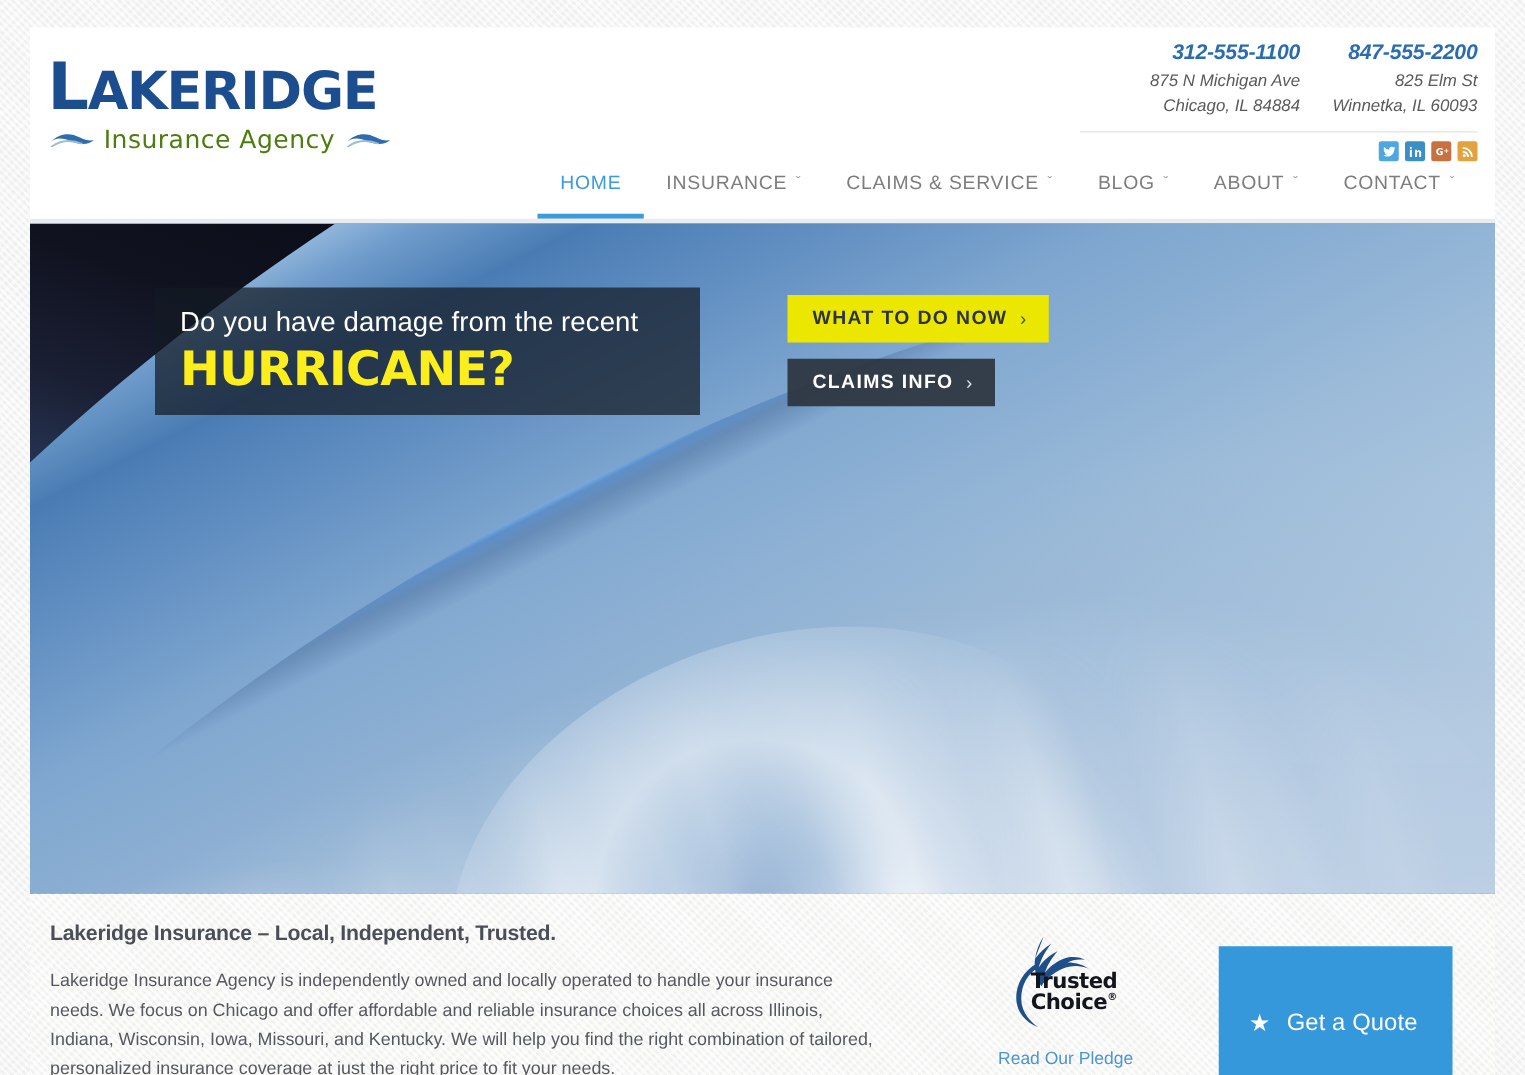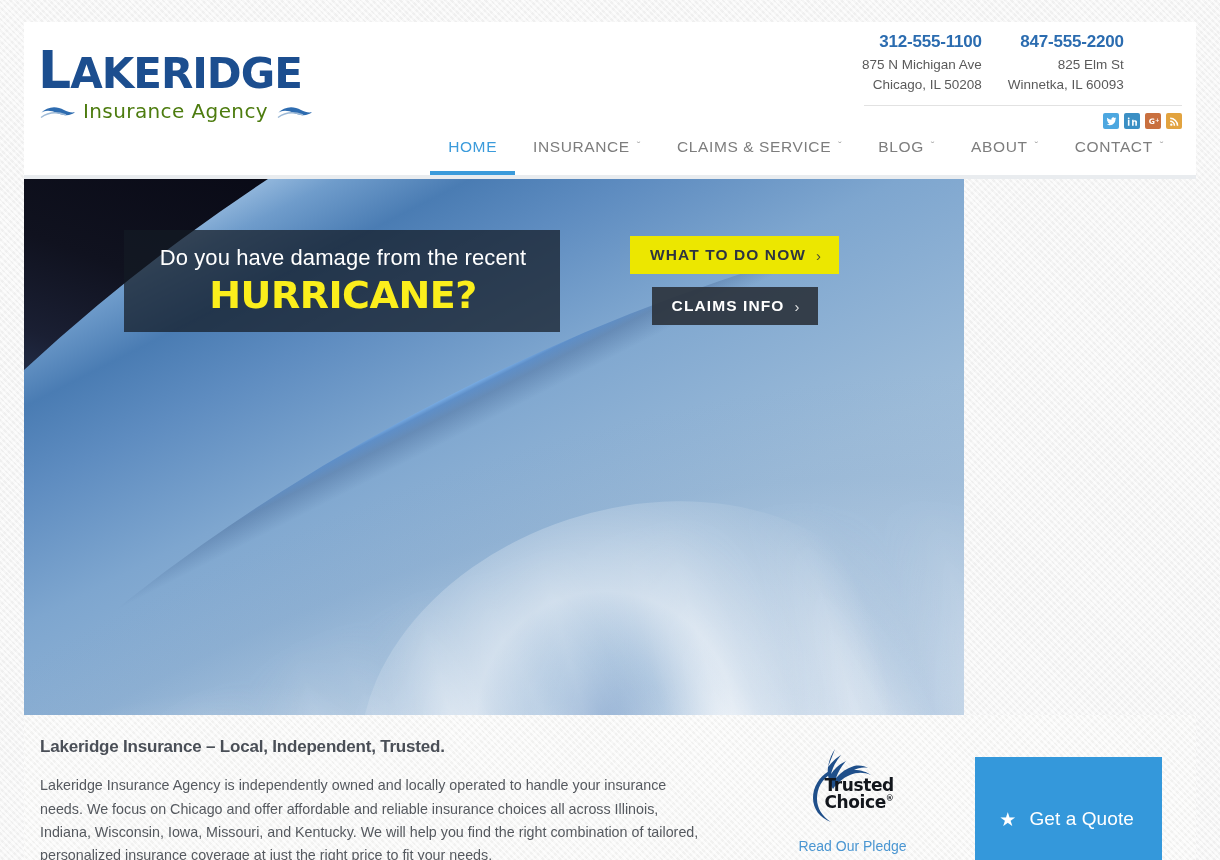--- a/index.html
+++ b/index.html
@@ -64,21 +64,23 @@
 
   
   .contact {
     position: absolute;
     right: 14px; top: 8px;
     width: 320px;
     text-align: right;
   }
   .contact-cols {
     display: flex;
+    justify-content: flex-end;
     gap: 26px;
+    font-style: italic;
   }
   .contact-col { text-align: right; }
   .phone {
     font-size: 17px;
     font-weight: bold;
     color: #2b6cb0;
     line-height: 1.45;
     letter-spacing: -0.2px;
     display: block;
     text-decoration: none;
@@ -149,25 +151,24 @@
   .header-baseline {
     position: absolute;
     left: 0; right: 0; bottom: 0;
     height: 4px;
     background: #e9ecef;
   }
 
   
   .hero {
     position: relative;
-    width: 940px;
+    width: 1172px;
     height: 536px;
     overflow: hidden;
     background: #0a0a14;
-    text-align: center;
   }
   .hero-img { position: absolute; inset: 0; }
   
   .sky {
     position: absolute; inset: 0;
     background:
       linear-gradient(200deg, #05050c 0%, #090a16 28%, #10121f 45%, #1a1f33 56%, #253350 64%, #0b0b12 100%);
   }
   
   .earth {
@@ -366,21 +367,21 @@
           <path d="M3 14.5 C11 8.5, 20 9, 28 12" stroke="#9db9d6" stroke-width="1.4" fill="none"></path>
         </svg>
       </div>
     </div>
 
     <div class="contact">
       <div class="contact-cols">
         <div class="contact-col">
           <a class="phone">312-555-1100</a>
           <span class="addr">875 N Michigan Ave</span>
-          <span class="addr">Chicago, IL 50208</span>
+          <span class="addr">Chicago, IL 84884</span>
         </div>
         <div class="contact-col">
           <a class="phone">847-555-2200</a>
           <span class="addr">825 Elm St</span>
           <span class="addr">Winnetka, IL 60093</span>
         </div>
       </div>
       <div class="contact-divider"></div>
       <div class="social">
         <span class="soc" style="background:#4da7e0">

